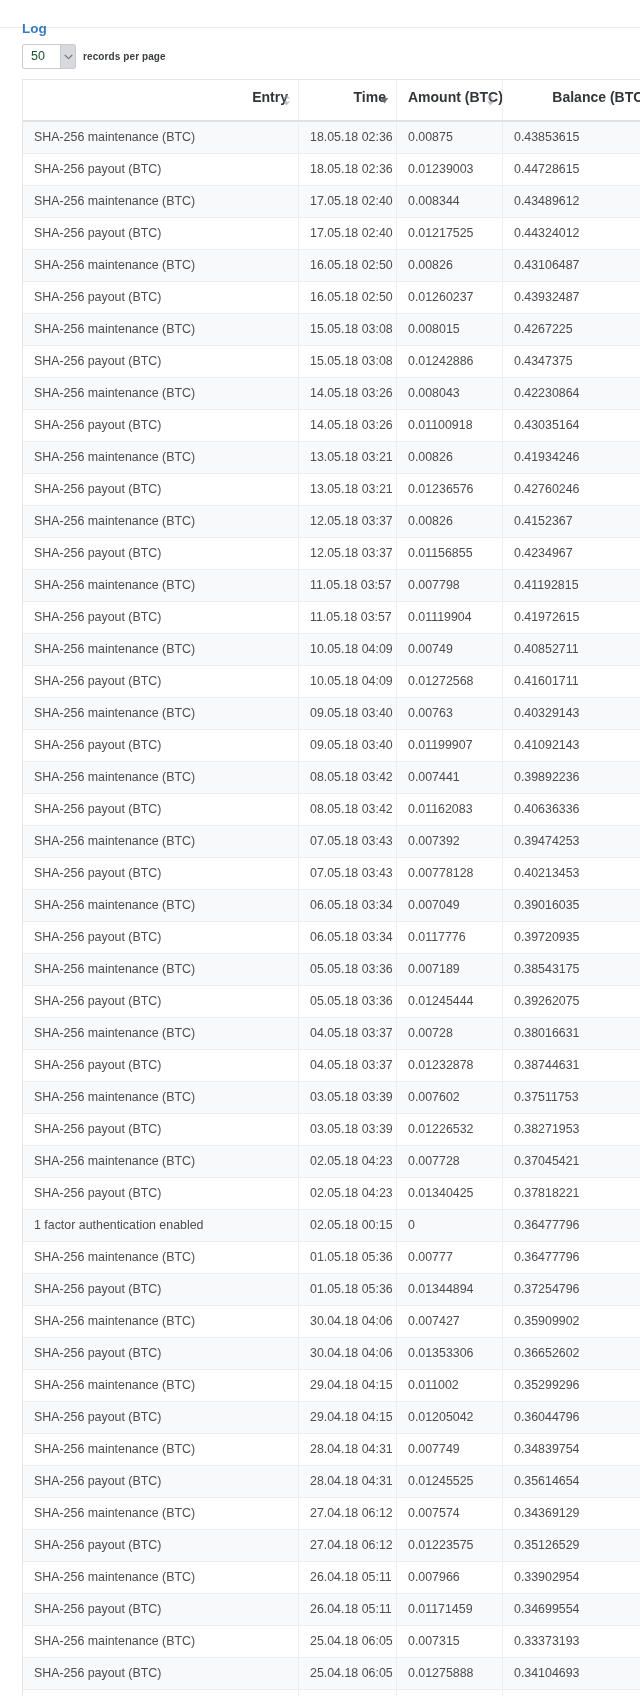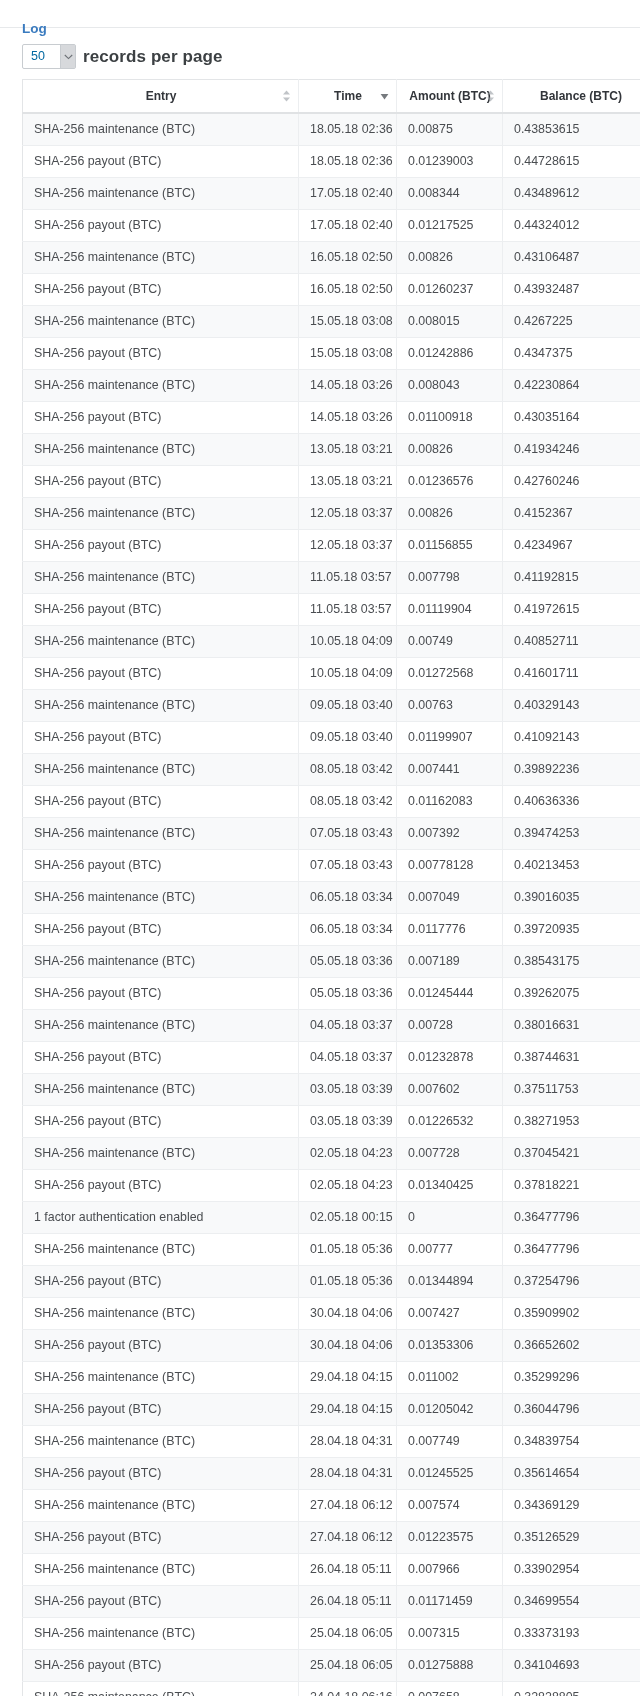--- a/index.html
+++ b/index.html
@@ -44,40 +44,40 @@
   }
   select.page-len {
     -webkit-appearance: none;
     -moz-appearance: none;
     appearance: none;
     width: 54px;
     height: 25px;
     padding: 0 16px 0 8px;
     font-family: "Liberation Sans", sans-serif;
     font-size: 12.5px;
-    color: #0369a1;
+    color: #14532d;
     background: #ffffff;
     border: 1px solid #c8ccd0;
     border-radius: 2px;
     line-height: 23px;
   }
   .select-arrow {
     position: absolute;
     top: 1px; right: 1px;
     width: 15px; height: 23px;
     background: #d7d9dc;
     border-left: 1px solid #c8ccd0;
     display: flex;
     align-items: center;
     justify-content: center;
     pointer-events: none;
   }
   .select-arrow svg { display: block; }
   .len-label {
-    font-size: 17px;
+    font-size: 10px;
     font-weight: 700;
     color: #3c4043;
     letter-spacing: 0.1px;
   }
 
   
   .table-scroll {
     padding-left: 22px;
     overflow: hidden;
   }
@@ -89,25 +89,25 @@
     border: 1px solid #e3e5e7;
     background: #fff;
   }
   table.log col.c-entry   { width: 276px; }
   table.log col.c-time    { width: 98px;  }
   table.log col.c-amount  { width: 106px; }
   table.log col.c-balance { width: 156px; }
 
   table.log thead th,
   table.log tfoot th {
-    text-align: center;
+    text-align: right;
     font-weight: 700;
-    font-size: 12px;
+    font-size: 14px;
     color: #32353a;
-    padding: 9px 10px 9px 11px;
+    padding: 9px 10px 15px 11px;
     border-bottom: 2px solid #e0e2e4;
     border-right: 1px solid #eceef0;
     background: #fff;
     position: relative;
     white-space: nowrap;
     overflow: hidden;
   }
   table.log thead th:last-child,
   table.log tfoot th:last-child { border-right: none; }
 

